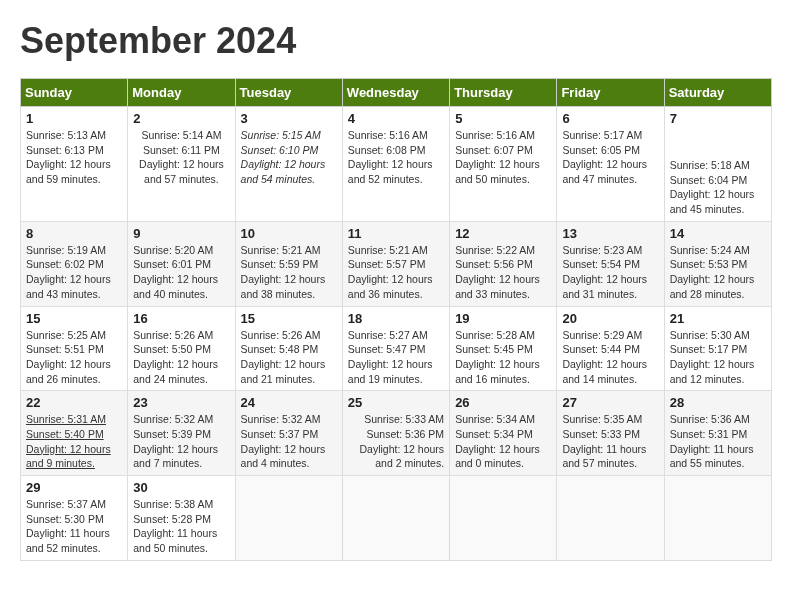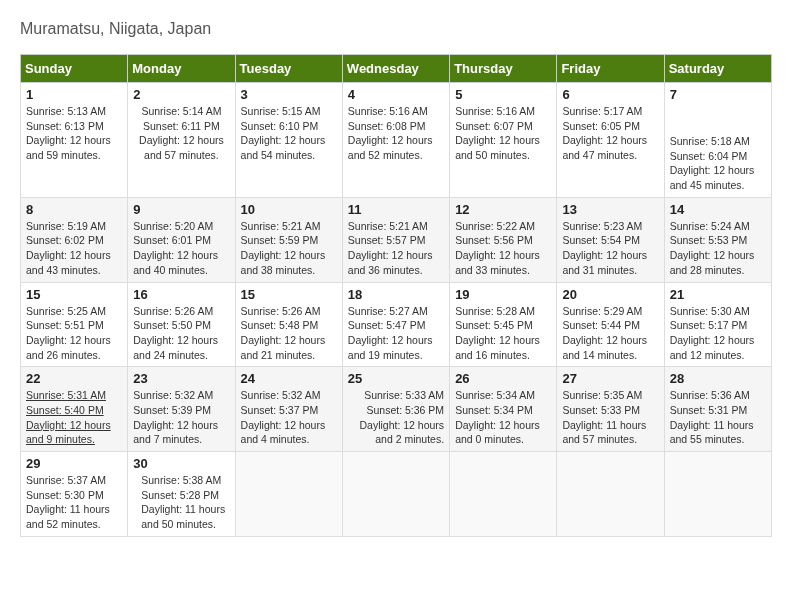--- a/index.html
+++ b/index.html
@@ -84,21 +84,21 @@
     }
     td.empty {
       background: #f9f9f9;
     }
   </style>
 </head>
 <body>
 
 <div class="header">
   <div class="title-block">
-    <div class="location">Muramatsu, Niigata, Japan</div>
+    <div class="month-title">September 2024</div>
   </div>
 </div>
 
 <table>
   <thead>
     <tr>
       <th>Sunday</th>
       <th>Monday</th>
       <th>Tuesday</th>
       <th>Wednesday</th>
@@ -118,21 +118,21 @@
         </td>
         <td>
           <div class="day-num">2</div>
           <div class="day-info" style="white-space: pre-line; text-align: center;">Sunrise: 5:14 AM
 Sunset: 6:11 PM
 Daylight: 12 hours
 and 57 minutes.</div>
         </td>
         <td>
           <div class="day-num">3</div>
-          <div class="day-info" style="white-space: pre-line;">Sunrise: 5:15 AM
+          <div class="day-info" style="white-space: pre-line; font-style: italic;">Sunrise: 5:15 AM
 Sunset: 6:10 PM
 Daylight: 12 hours
 and 54 minutes.</div>
         </td>
         <td>
           <div class="day-num">4</div>
           <div class="day-info" style="white-space: pre-line;">Sunrise: 5:16 AM
 Sunset: 6:08 PM
 Daylight: 12 hours
 and 52 minutes.</div>
@@ -315,21 +315,21 @@
       <tr>
         <td>
           <div class="day-num">29</div>
           <div class="day-info" style="white-space: pre-line;">Sunrise: 5:37 AM
 Sunset: 5:30 PM
 Daylight: 11 hours
 and 52 minutes.</div>
         </td>
         <td>
           <div class="day-num">30</div>
-          <div class="day-info" style="white-space: pre-line; margin-left: 8px;">Sunrise: 5:38 AM
+          <div class="day-info" style="white-space: pre-line;">Sunrise: 5:38 AM
 Sunset: 5:28 PM
 Daylight: 11 hours
 and 50 minutes.</div>
         </td>
         <td class="empty"></td>
         <td class="empty"></td>
         <td class="empty"></td>
         <td class="empty"></td>
         <td class="empty"></td>
       </tr>

